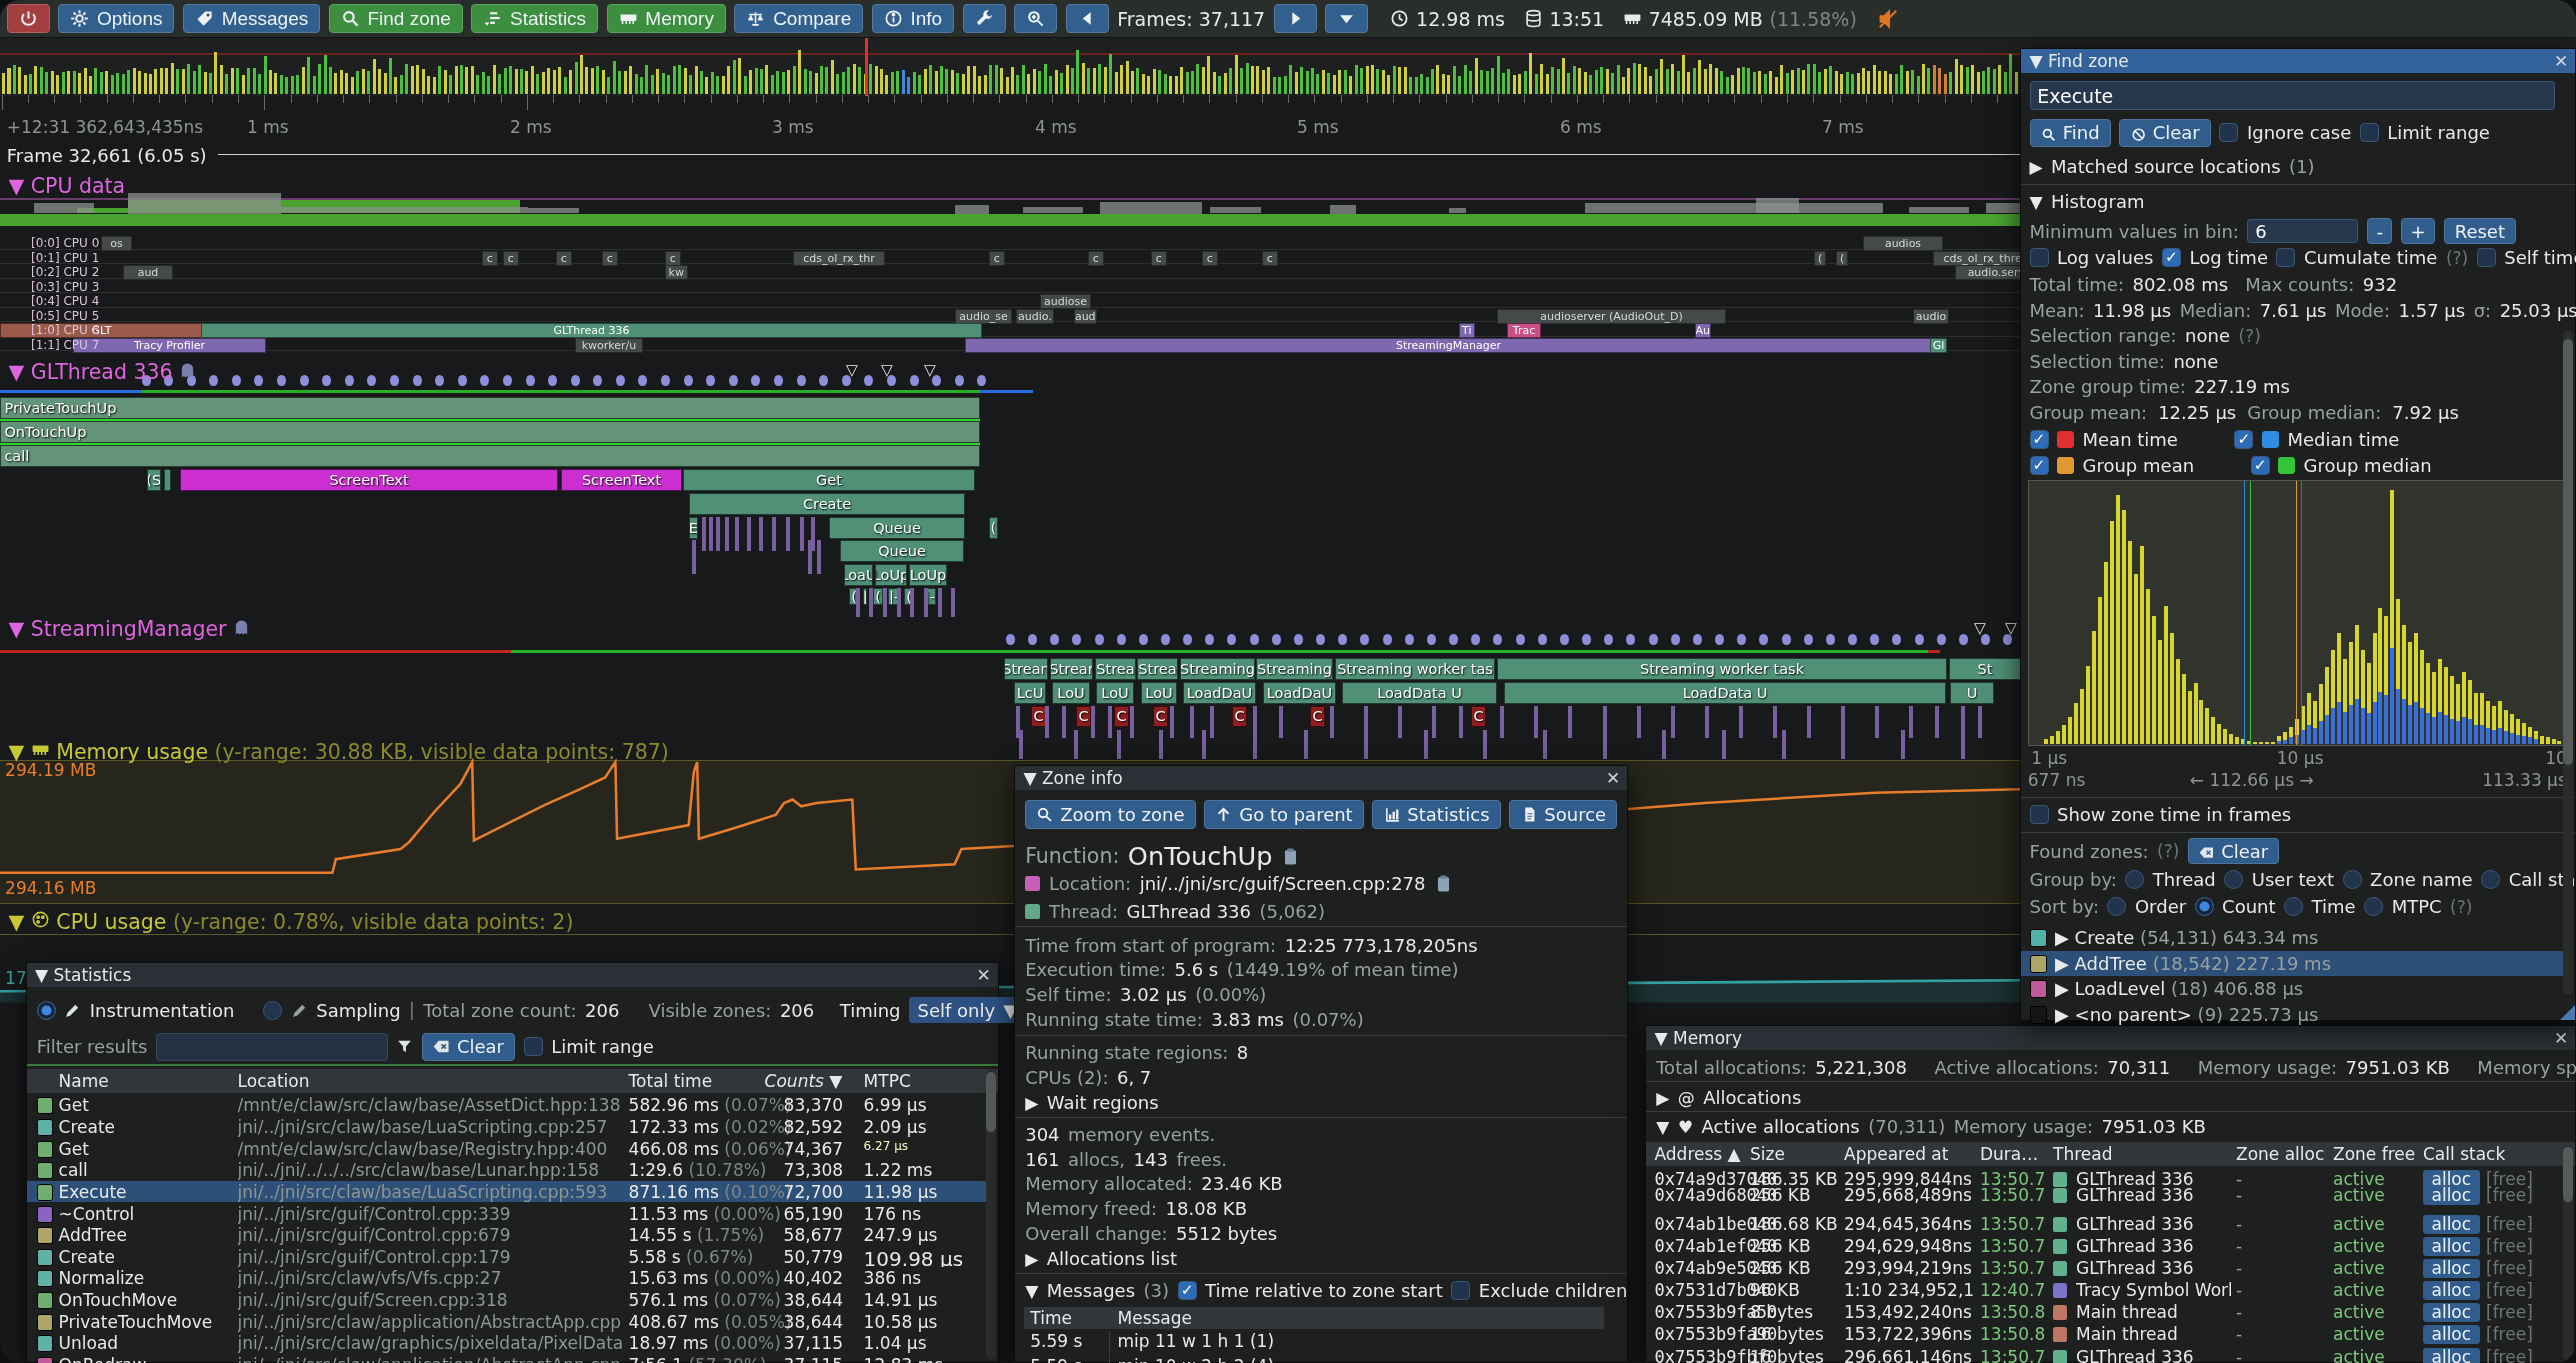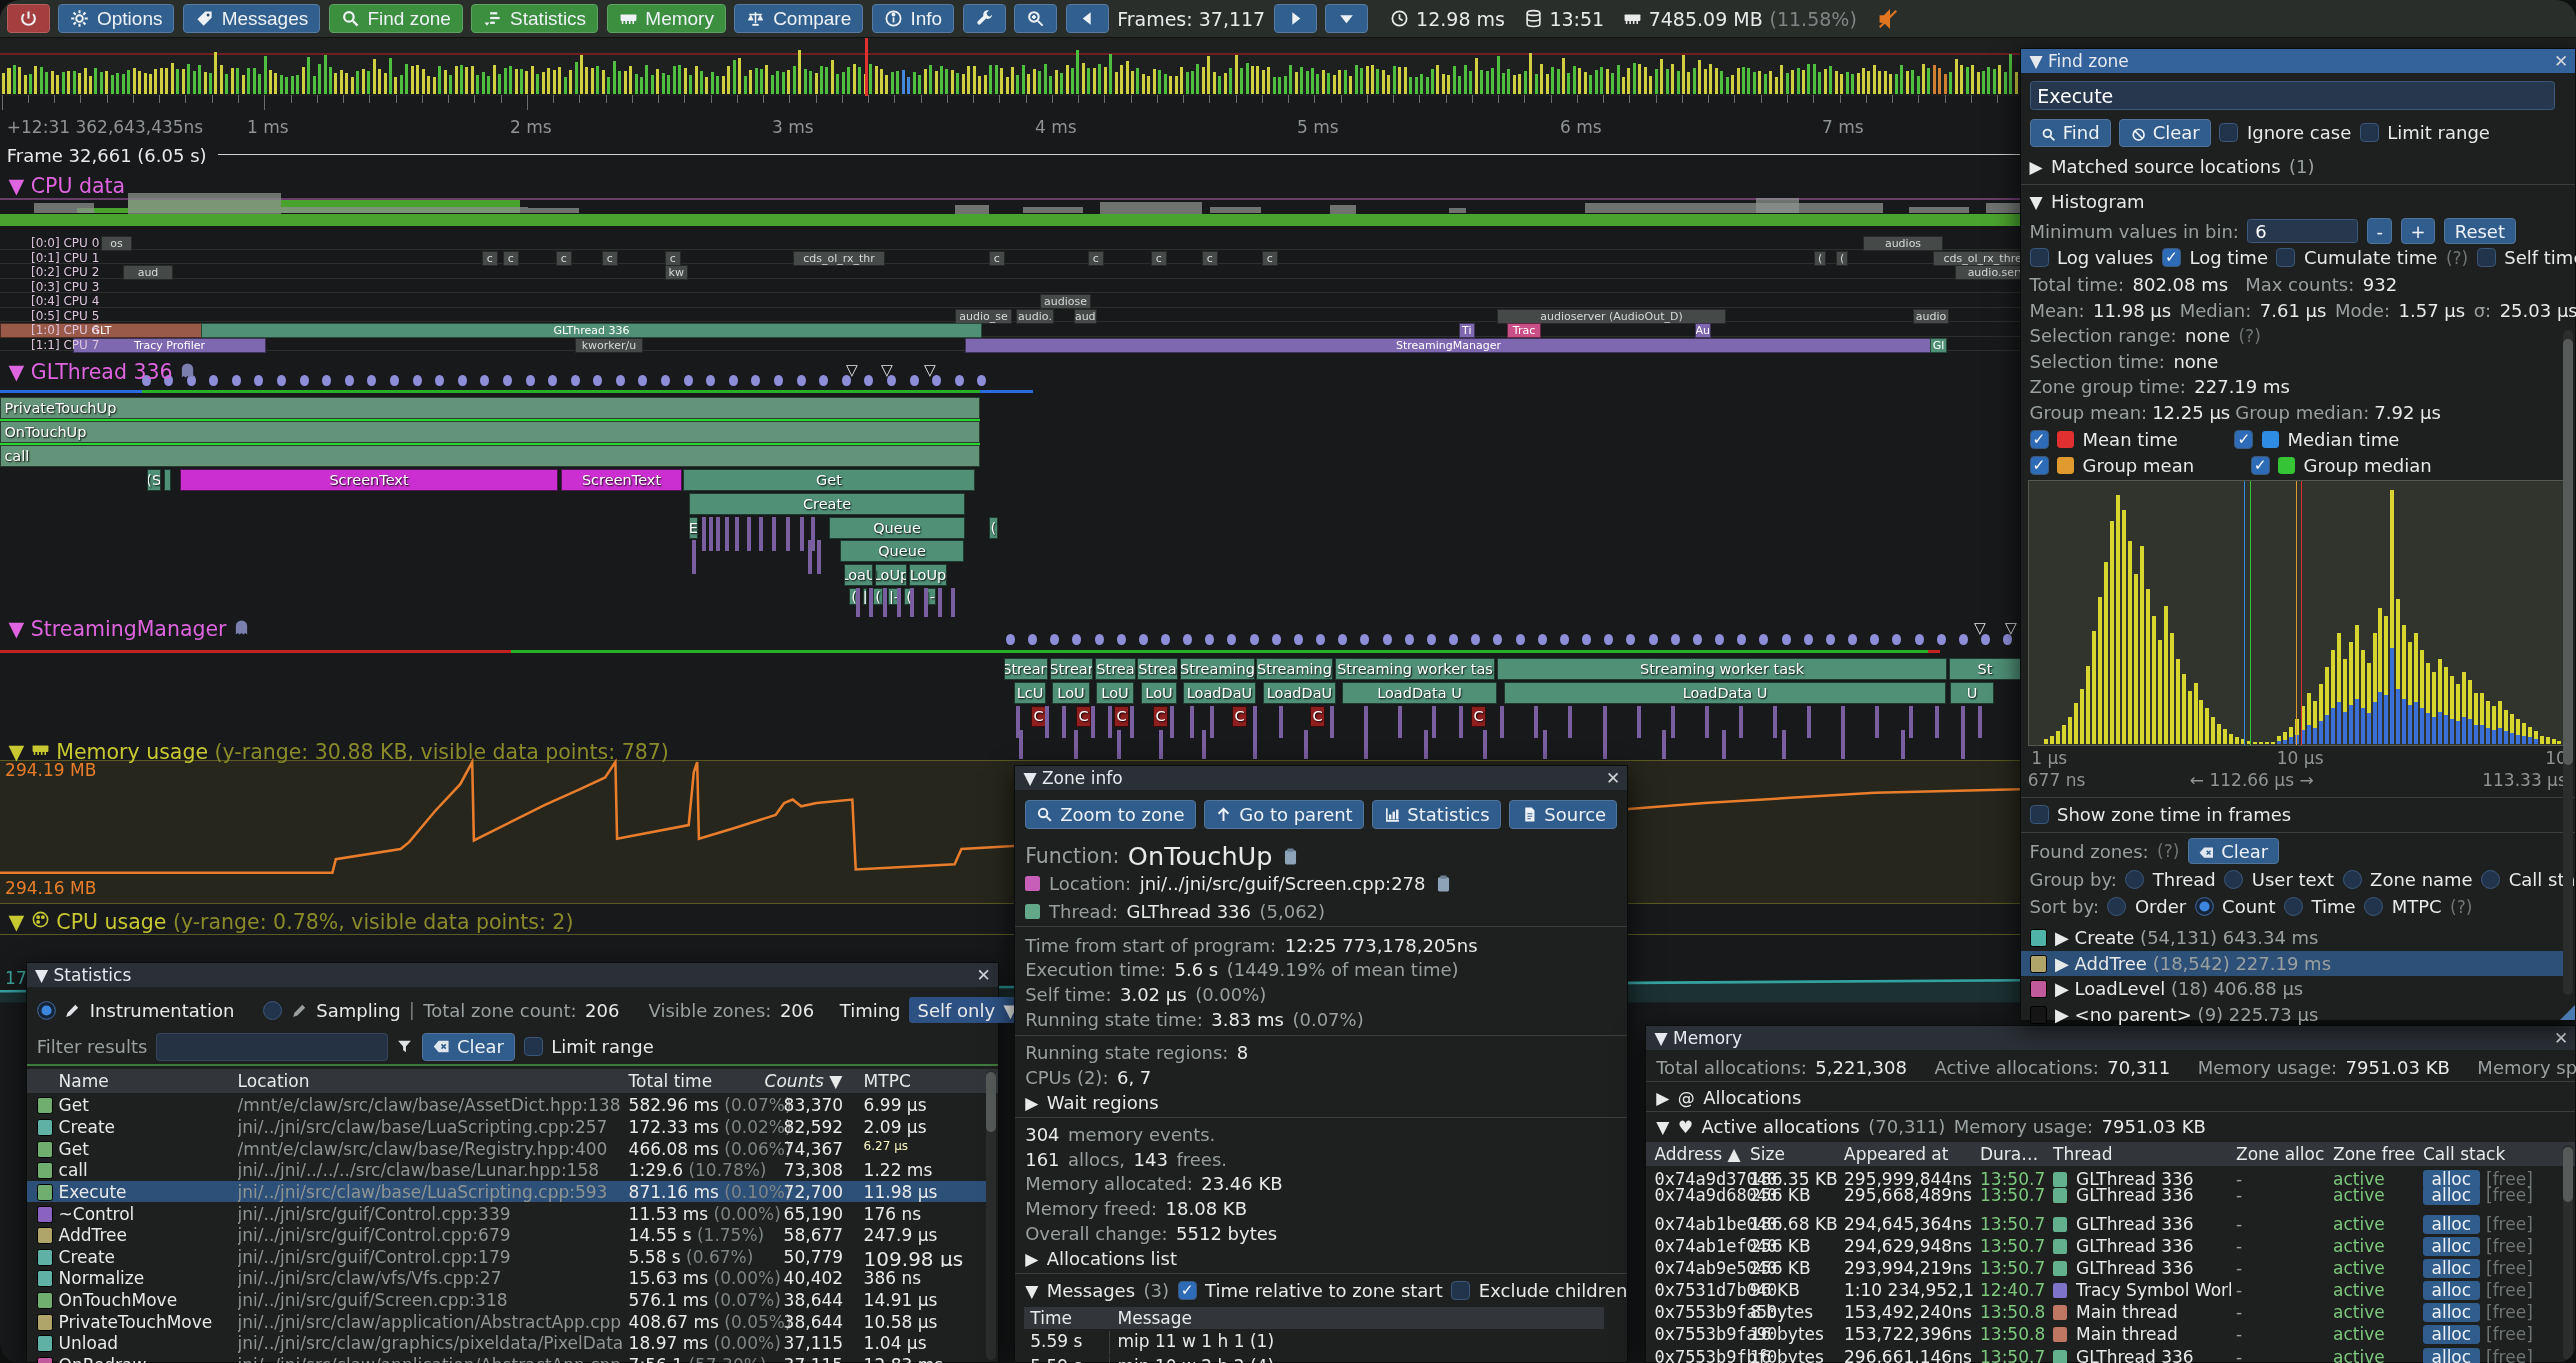--- a/index.html
+++ b/index.html
@@ -1446,21 +1446,21 @@
           <span class="help">(?)</span>
         </div>
         <div class="rowline" style="left: 8.5px; top: 302px; display: flex; align-items: center; gap: 8.5px;">
           <span class="lbl">Selection time:</span>
           <span class="val">none</span>
         </div>
         <div class="rowline" style="left: 8.5px; top: 327px; display: flex; align-items: center; gap: 8.5px;">
           <span class="lbl">Zone group time:</span>
           <span class="val">227.19 ms</span>
         </div>
-        <div class="rowline" style="left: 8.5px; top: 353px; display: flex; align-items: center; gap: 5px;">
+        <div class="rowline" style="left: 8.5px; top: 353px; display: flex; align-items: center; gap: 11px;">
           <span class="lbl">Group mean:</span>
           <span class="val">12.25 µs</span>
           <span class="lbl">Group median:</span>
           <span class="val">7.92 µs</span>
         </div>
         <div class="rowline" style="left: 8.5px; top: 380px; display: flex; align-items: center; gap: 8.5px;">
           <span class="chk on">✓</span>
           <span class="swatch" style="background: rgb(224, 48, 48);"></span>
           <span class="val" style="margin-right: 48px;">Mean time</span>
           <span class="chk on">✓</span>

